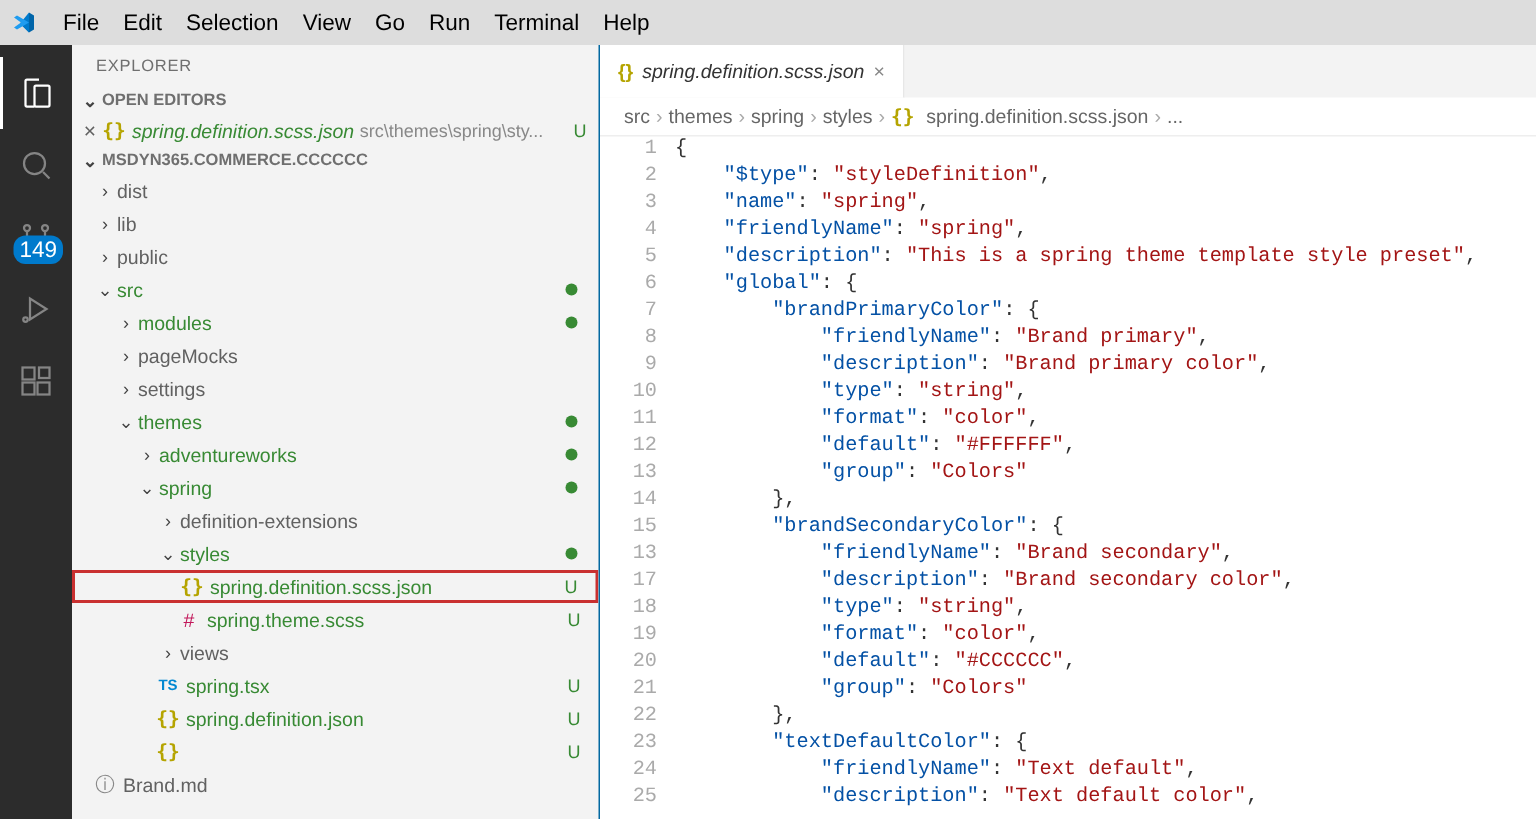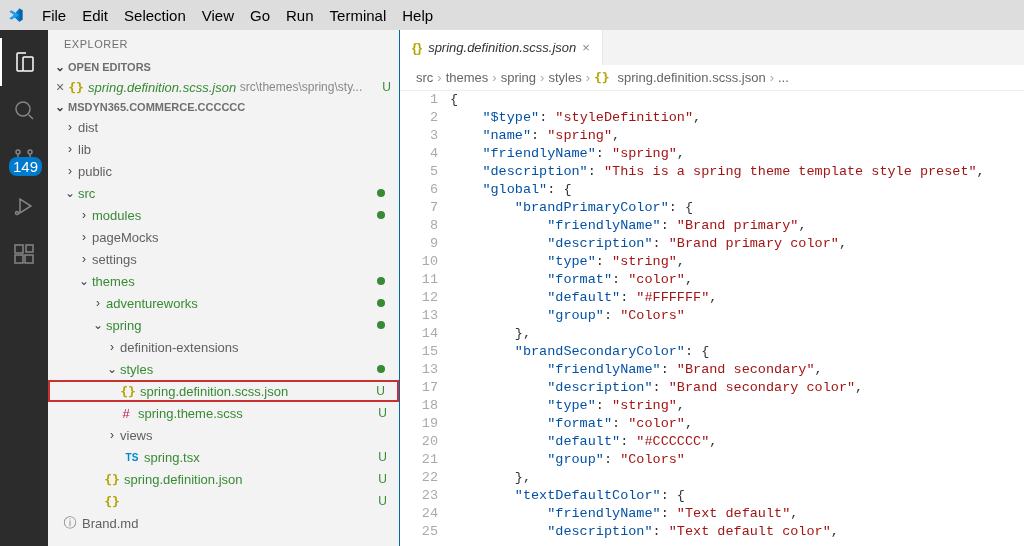--- a/index.html
+++ b/index.html
@@ -134,21 +134,21 @@
       font-size:13px; color:#666; border-bottom: 1px solid #eee;
     }
     .crumb-sep { color:#aaa; }
     .code-area { flex:1; display:flex; font-family: Consolas, "Courier New", monospace; font-size: 13.5px; overflow:hidden;}
     .gutter { width: 50px; text-align:right; color:#aaa; padding-right:12px; line-height: 18px; user-select:none;}
     .code { flex:1; white-space:pre; line-height:18px; }
     .tok-punc { color:#333; }
     .tok-key { color:#0451a5; }
     .tok-str { color:#a31515; }
     .json-brace-ico { color:#b5a400; font-family:monospace; font-weight:bold;}
-    .ts-ico { color:#0288d1; font-size:10px; font-weight:bold;margin-left:20px; }
+    .ts-ico { color:#0288d1; font-size:10px; font-weight:bold; }
     .scss-ico { color:#c2185b; }
     .info-ico { color:#888; }
   </style>
 </head>
 <body>
 
 <div class="menubar">
   <span class="window-icon">
     <svg viewBox="0 0 24 24">
         <path fill="#0065A9" d="M17 2l5 3v14l-5 3-9-9 9-9z"></path>

